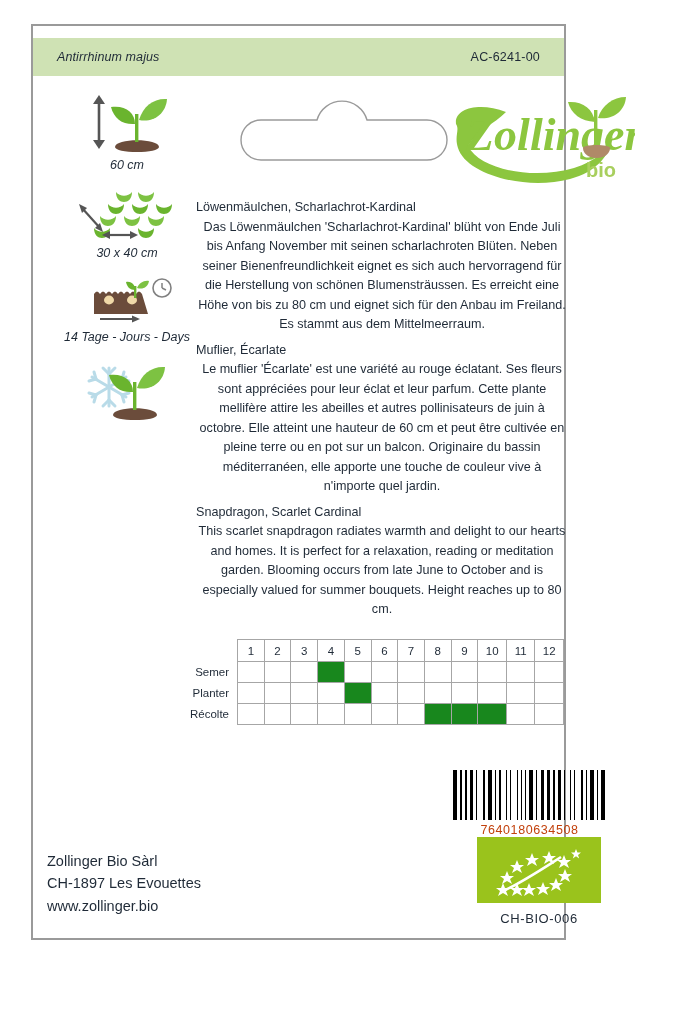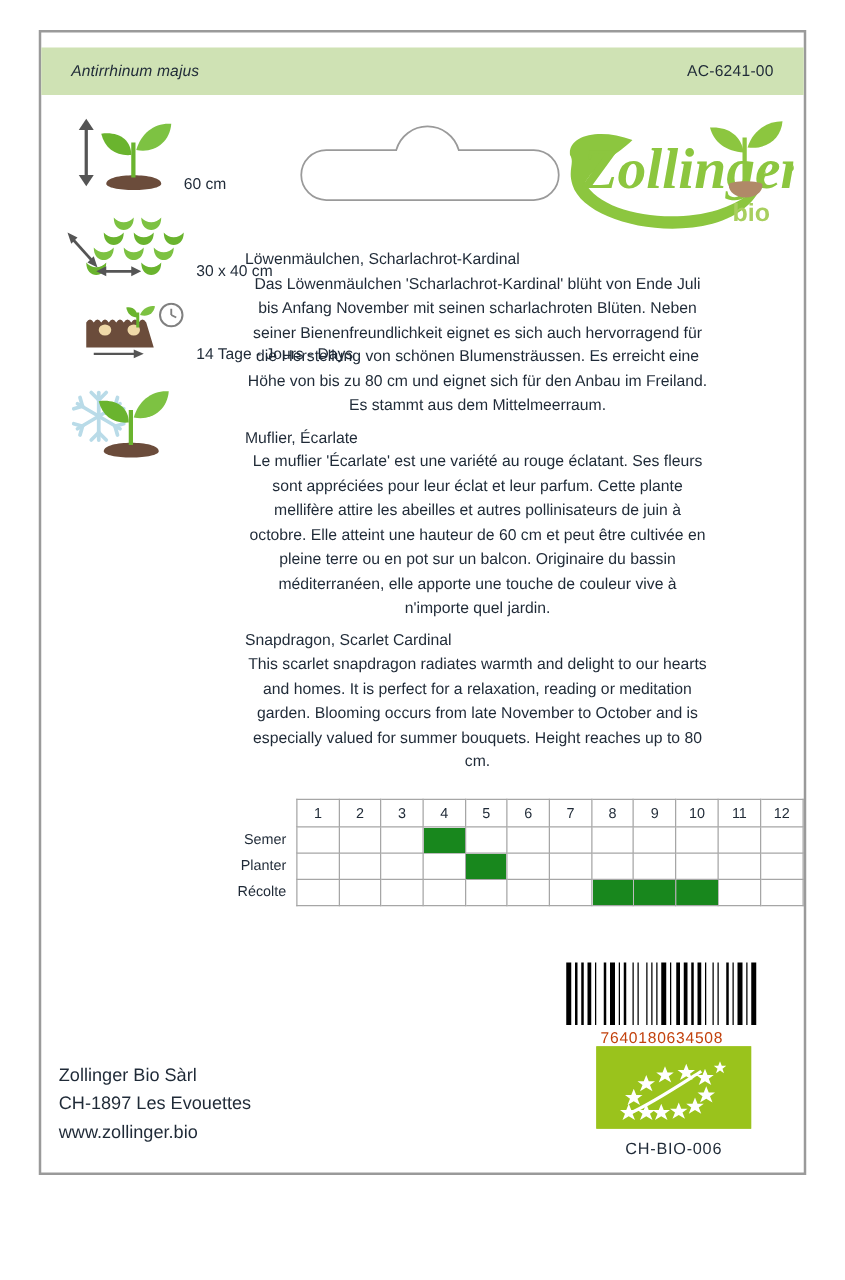--- a/index.html
+++ b/index.html
@@ -8,21 +8,21 @@
     background:#ffffff;
     font-family:"Liberation Sans", sans-serif;
     color:#1f2a37;
     overflow:hidden;
   }
   .page{position:relative;width:676px;height:1024px;background:#fff;}
 
   
   .label{
     position:absolute;left:31px;top:24px;
-    width:614px;height:916px;
+    width:535px;height:916px;
     background:#ffffff;
     border:2px solid #9a9a9a;
     box-sizing:border-box;
   }
 
   
   .header-band{
     position:absolute;left:0;top:12px;width:100%;height:38px;
     background:#cfe2b4;
     display:flex;align-items:center;justify-content:space-between;
@@ -35,22 +35,23 @@
   .euro-slot{position:absolute;left:206px;top:72px;}
 
   
   .logo{position:absolute;left:417px;top:64px;width:185px;height:95px;}
 
   
   .icon-col{
     position:absolute;left:14px;top:66px;width:160px;
   }
   .icon-block{
-    display:flex;flex-direction:row;align-items:flex-end;
+    display:flex;flex-direction:column;align-items:center;
     margin-bottom:8px;
+    font-style:italic;
   }
   .icon-art{display:flex;align-items:center;justify-content:center;height:62px;}
   .icon-label{
     font-size:12.5px;color:#1f2a37;margin-top:4px;text-align:center;
     white-space:nowrap;
   }
   .ib-height .icon-art{height:62px;}
   .ib-spacing{margin-top:16px;}
   .ib-spacing .icon-art{height:54px;}
   .ib-depth{margin-top:16px;}
@@ -278,21 +279,21 @@
       <div class="sec">
         <h3>Löwenmäulchen, Scharlachrot-Kardinal</h3>
         <p>Das Löwenmäulchen 'Scharlachrot-Kardinal' blüht von Ende Juli bis Anfang November mit seinen scharlachroten Blüten. Neben seiner Bienenfreundlichkeit eignet es sich auch hervorragend für die Herstellung von schönen Blumensträussen. Es erreicht eine Höhe von bis zu 80 cm und eignet sich für den Anbau im Freiland. Es stammt aus dem Mittelmeerraum.</p>
       </div>
       <div class="sec">
         <h3>Muflier, Écarlate</h3>
         <p>Le muflier 'Écarlate' est une variété au rouge éclatant. Ses fleurs sont appréciées pour leur éclat et leur parfum. Cette plante mellifère attire les abeilles et autres pollinisateurs de juin à octobre. Elle atteint une hauteur de 60 cm et peut être cultivée en pleine terre ou en pot sur un balcon. Originaire du bassin méditerranéen, elle apporte une touche de couleur vive à n'importe quel jardin.</p>
       </div>
       <div class="sec">
         <h3>Snapdragon, Scarlet Cardinal</h3>
-        <p>This scarlet snapdragon radiates warmth and delight to our hearts and homes. It is perfect for a relaxation, reading or meditation garden. Blooming occurs from late November to October and is especially valued for summer bouquets. Height reaches up to 80 cm.</p>
+        <p>This scarlet snapdragon radiates warmth and delight to our hearts and homes. It is perfect for a relaxation, reading or meditation garden. Blooming occurs from late June to October and is especially valued for summer bouquets. Height reaches up to 80 cm.</p>
       </div>
     </div>
 
     <div class="calendar">
       <table class="cal">
         <thead>
           <tr>
             <th class="hdr-blank"></th>
           <th>1</th>
               <th>2</th>

